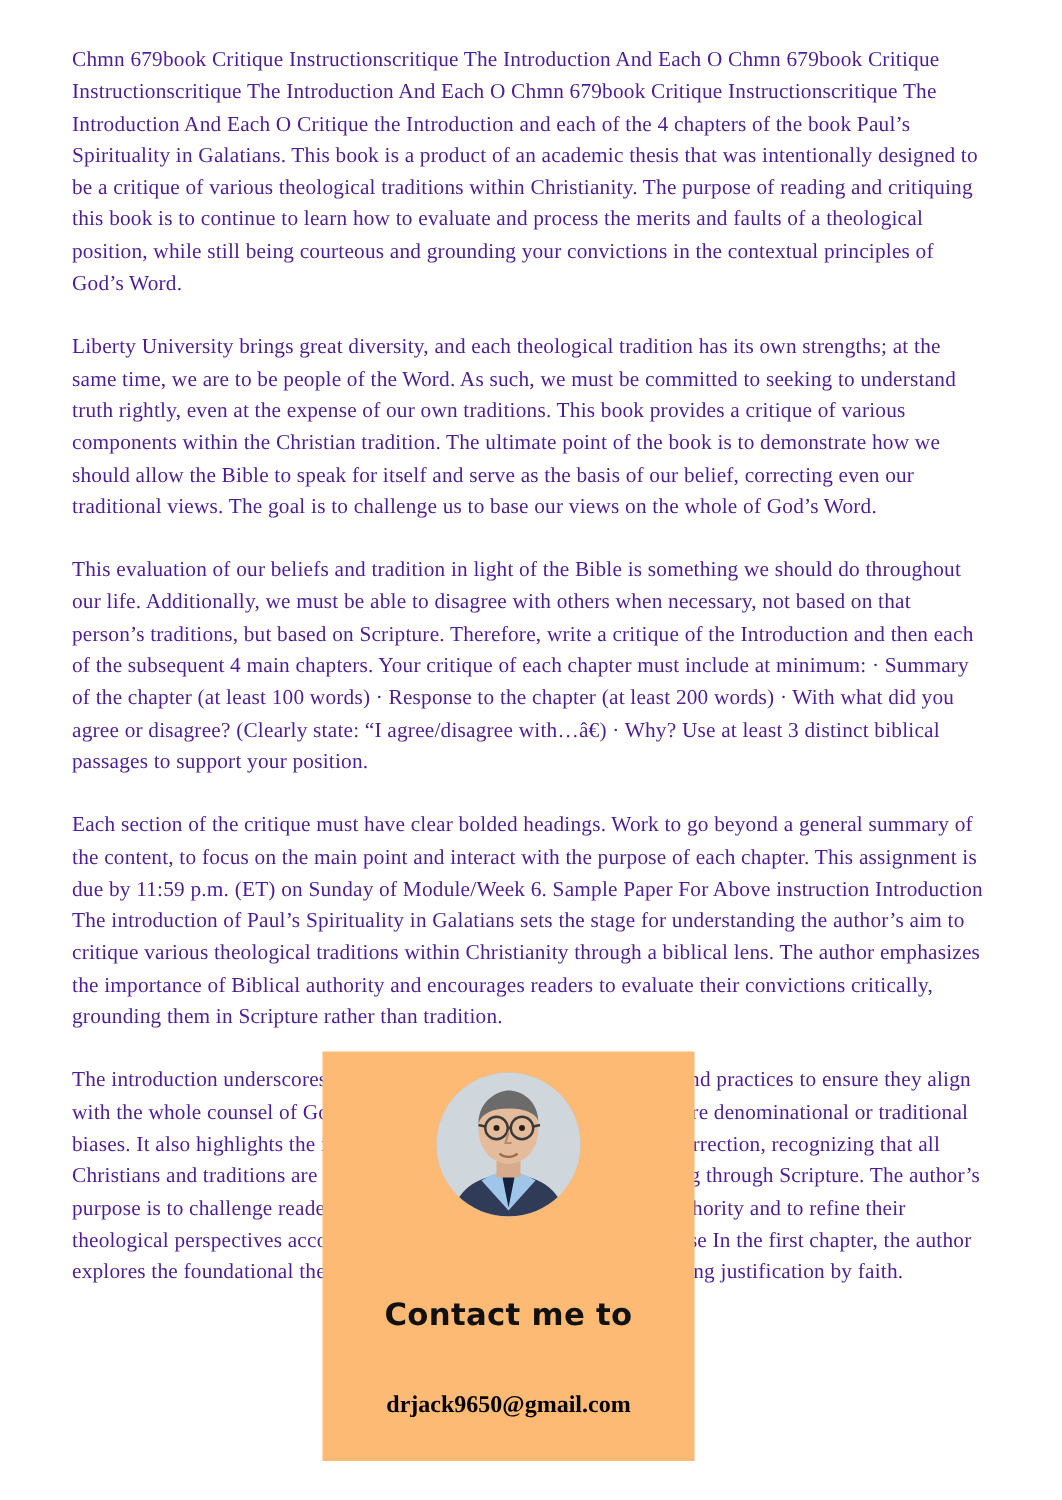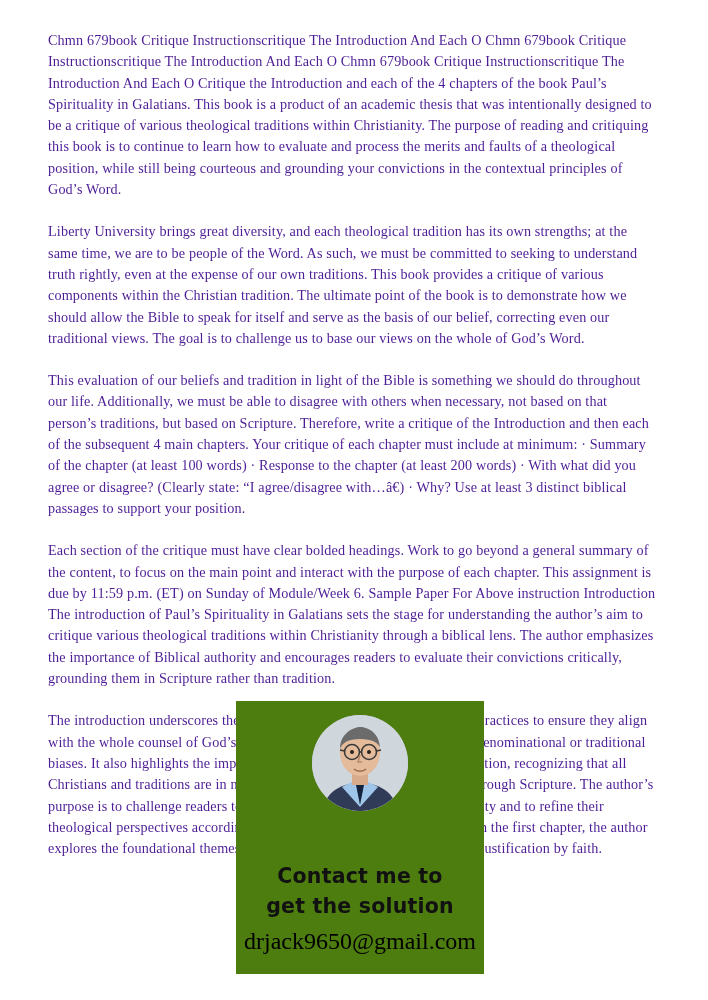--- a/index.html
+++ b/index.html
@@ -36,25 +36,25 @@
     margin: 0 0 21px 0;
     color: #4c1d95;
     letter-spacing: 0.01em;
   }
   .para:last-child {
     margin-bottom: 0;
   }
   
   .overlay-card {
     position: absolute;
-    left: 236px;
+    left: 215px;
     top: 701px;
     width: 248px;
     height: 273px;
-    background: #4d7c0f;
+    background: #fdba74;
     box-sizing: border-box;
     text-align: center;
     z-index: 20;
   }
   .overlay-photo {
     position: absolute;
     left: 50%;
     transform: translateX(-50%);
     top: 14px;
     width: 96px;
@@ -79,22 +79,22 @@
     letter-spacing: 0.2px;
   }
   .overlay-line1 { top: 163px; }
   .overlay-line2 { top: 193px; }
   .overlay-email {
     position: absolute;
     left: 0;
     top: 227px;
     width: 100%;
     font-family: "Liberation Serif", serif;
-    font-weight: normal;
-    font-size: 24px;
+    font-weight: bold;
+    font-size: 16px;
     color: #000000;
   }
 </style>
 </head>
 <body>
 
 <div class="page">
 
   <div class="doc-body">
     <p class="para">Chmn 679book Critique Instructionscritique The Introduction And Each O Chmn 679book Critique Instructionscritique The Introduction And Each O Chmn 679book Critique Instructionscritique The Introduction And Each O Critique the Introduction and each of the 4 chapters of the book Paul’s Spirituality in Galatians. This book is a product of an academic thesis that was intentionally designed to be a critique of various theological traditions within Christianity. The purpose of reading and critiquing this book is to continue to learn how to evaluate and process the merits and faults of a theological position, while still being courteous and grounding your convictions in the contextual principles of God’s Word.</p>
@@ -126,17 +126,16 @@
         <line x1="64.5" y1="36" x2="69" y2="35" stroke="#3a3a3a" stroke-width="1.6"></line>
 
         <circle cx="40" cy="37" r="2" fill="#2a2018"></circle>
         <circle cx="57" cy="37" r="2" fill="#2a2018"></circle>
 
         <path d="M48 40 L46 47 L50 47" fill="none" stroke="#b68a68" stroke-width="1.4"></path>
         <path d="M42 54 C45 57 51 57 54 54" fill="none" stroke="#9c6a4e" stroke-width="1.6"></path>
       </svg>
     </div>
     <div class="overlay-line1">Contact me to</div>
-    <div class="overlay-line2">get the solution</div>
     <div class="overlay-email">drjack9650@gmail.com</div>
   </div>
 
 </div>
 
 </body></html>

